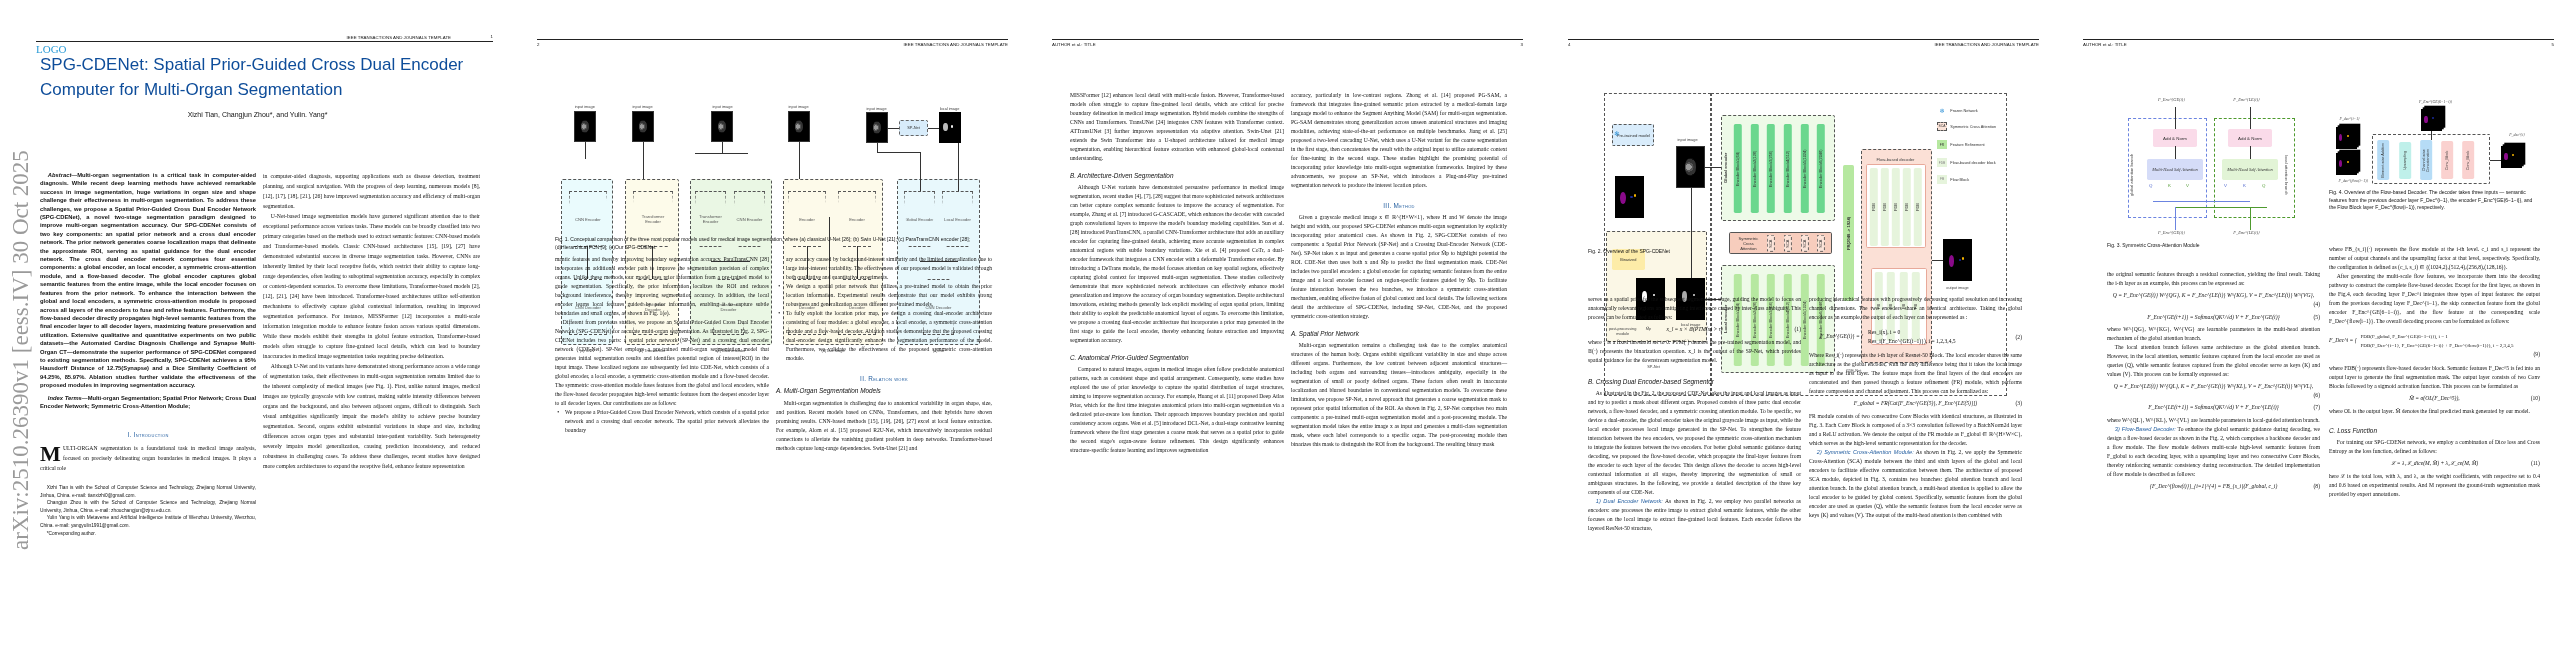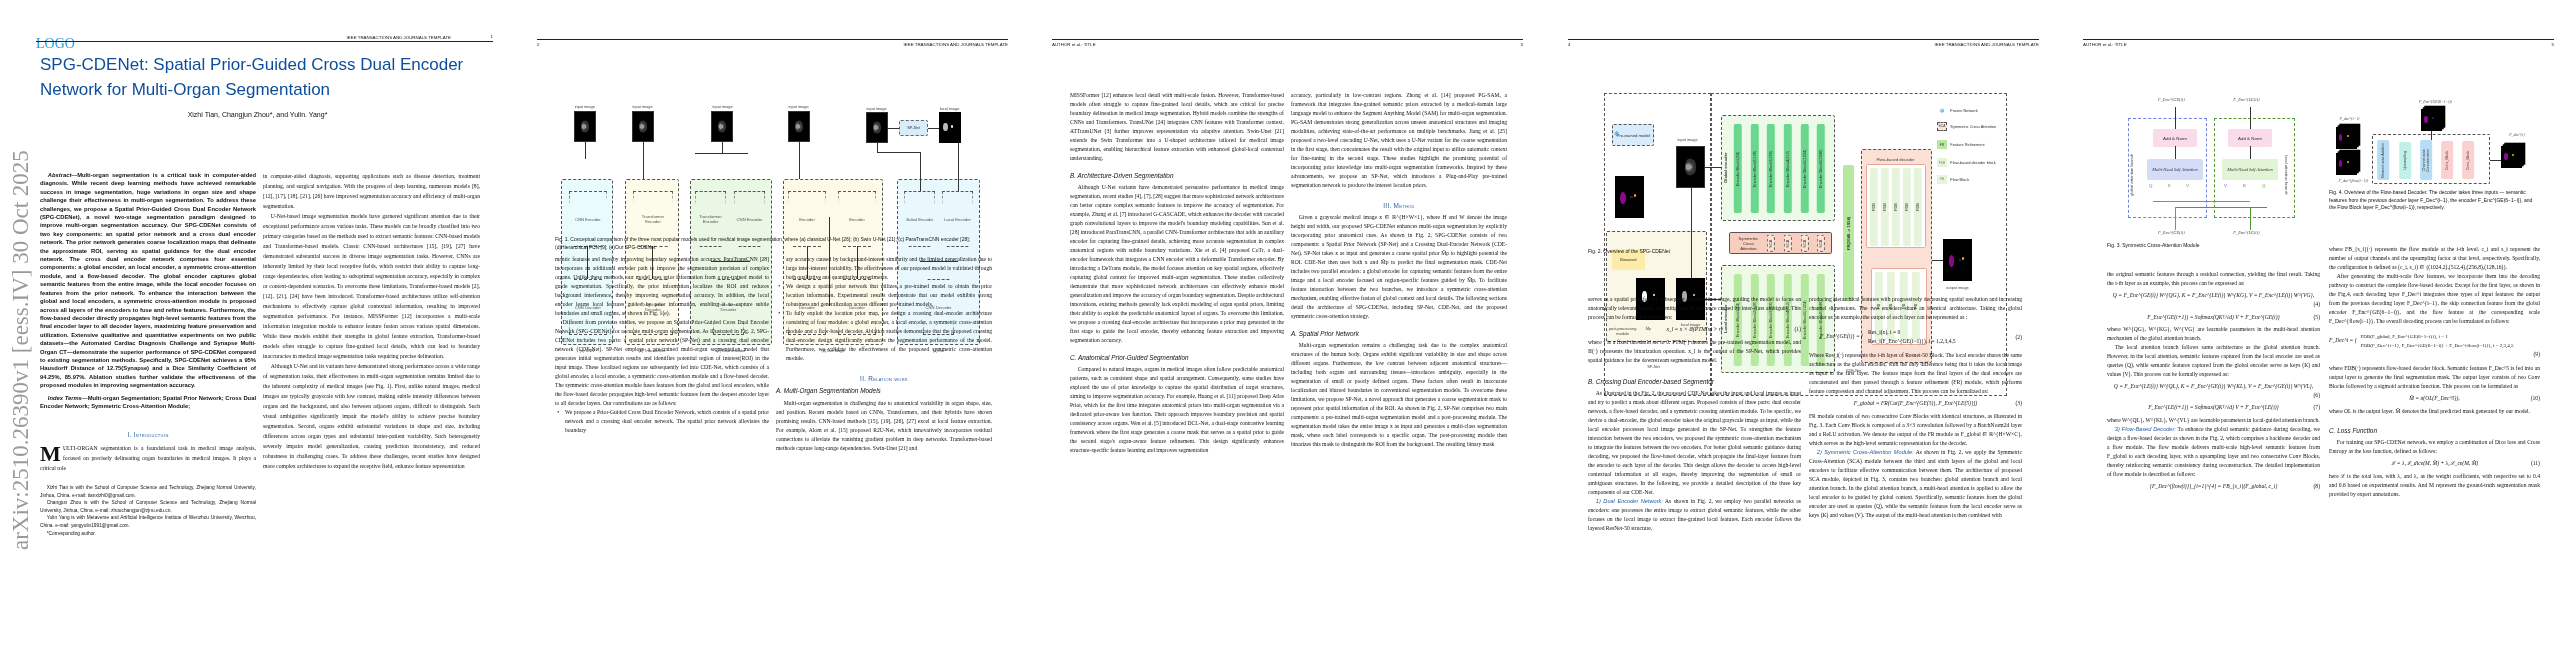--- a/index.html
+++ b/index.html
@@ -7,21 +7,21 @@
 body{position:relative;font-family:"Liberation Serif",serif;color:#111}
 .page{position:absolute;top:0;width:515px;height:667px;background:#fff;overflow:hidden}
 .hdr{position:absolute;top:21px;left:22px;right:22px;height:20px;font-family:"Liberation Sans",sans-serif;font-size:4.4px;color:#111}
 .hdr .rule{position:absolute;left:0;right:0;top:19px;border-top:0.8px solid #222}
 .hdr .l{position:absolute;left:0;top:13.3px}
 .hdr .r{position:absolute;right:0;top:13.3px}
 .hdr .c{position:absolute;right:42px;top:14px}
 .hdr.top .rule{top:19.5px}
 .hdr.alt .rule{top:0}
 .hdr.alt .l,.hdr.alt .r{top:3.3px}
-.logo{position:absolute;left:36px;top:36px;font-family:"Liberation Serif",serif;font-size:14px;color:#2a9bd6}
+.logo{position:absolute;left:36px;top:43px;font-family:"Liberation Serif",serif;font-size:11px;color:#2a9bd6}
 .title{position:absolute;left:40px;top:53px;width:445px;font-family:"Liberation Sans",sans-serif;font-size:17px;line-height:24.5px;color:#0e4d9a}
 .authors{position:absolute;left:0;width:515px;top:111px;text-align:center;font-family:"Liberation Sans",sans-serif;font-size:7px}
 .col{position:absolute;text-align:justify;font-size:5.7px;line-height:10px}
 .abs{font-family:"Liberation Sans",sans-serif;font-weight:bold;font-size:5.8px;line-height:8.4px;text-align:justify}
 .abs i{font-weight:bold}
 .secthd{font-family:"Liberation Sans",sans-serif;color:#1f5b9e;text-align:center;font-size:6.4px;letter-spacing:0.3px;margin:5.6px 0 3.3px}
 .subhd{font-family:"Liberation Sans",sans-serif;font-style:italic;font-size:6.4px;margin:7.8px 0 3.3px}
 .pind{text-indent:7.8px}
 .para{margin:0}
 .drop{float:left;font-size:22px;line-height:18px;font-weight:bold;margin:1.7px 2.2px 0 0}
@@ -51,21 +51,21 @@
 </head>
 <body>
 
 <div class="page" style="left:0">
   <div class="logo">LOGO</div>
   <div class="hdr top">
     <span class="c">IEEE TRANSACTIONS AND JOURNALS TEMPLATE</span>
     <span class="r" style="right:0">1</span>
     <div class="rule" style="left:14px"></div>
   </div>
-  <div class="title">SPG-CDENet: Spatial Prior-Guided Cross Dual Encoder Network for Multi-Organ Segmentation</div>
+  <div class="title">SPG-CDENet: Spatial Prior-Guided Cross Dual Encoder Computer for Multi-Organ Segmentation</div>
   <div class="authors">Xizhi Tian, Changjun Zhou*, and Yulin. Yang*</div>
 
   <div class="arxiv">
       <span>arXiv:2510.26390v1 [eess.IV] 30 Oct 2025</span>
     </div>
 
   <div class="col" style="left:40px;top:171px;width:216px">
     <p class="abs pind"><i>Abstract—</i><span>Multi-organ segmentation is a critical task in computer-aided diagnosis. While recent deep learning methods have achieved remarkable success in image segmentation, huge variations in organ size and shape challenge their effectiveness in multi-organ segmentation. To address these challenges, we propose a Spatial Prior-Guided Cross Dual Encoder Network (SPG-CDENet), a novel two-stage segmentation paradigm designed to improve multi-organ segmentation accuracy. Our SPG-CDENet consists of two key components: an spatial prior network and a cross dual encoder network. The prior network generates coarse localization maps that delineate the approximate ROI, serving as spatial guidance for the dual encoder network. The cross dual encoder network comprises four essential components: a global encoder, an local encoder, a symmetric cross-attention module, and a flow-based decoder. The global encoder captures global semantic features from the entire image, while the local encoder focuses on features from the prior network. To enhance the interaction between the global and local encoders, a symmetric cross-attention module is proposed across all layers of the encoders to fuse and refine features. Furthermore, the flow-based decoder directly propagates high-level semantic features from the final encoder layer to all decoder layers, maximizing feature preservation and utilization. Extensive qualitative and quantitative experiments on two public datasets—the Automated Cardiac Diagnosis Challenge and Synapse Multi-Organ CT—demonstrate the superior performance of SPG-CDENet compared to existing segmentation methods. Specifically, SPG-CDENet achieves a 95% Hausdorff Distance of 12.75(Synapse) and a Dice Similarity Coefficient of 94.25%, 85.97%. Ablation studies further validate the effectiveness of the proposed modules in improving segmentation accuracy.</span></p>
     <p class="abs pind" style="margin-top:4.4px"><i>Index Terms—</i><span>Multi-organ Segmentation; Spatial Prior Network; Cross Dual Encoder Network; Symmetric Cross-Attention Module;</span></p>
     <div class="secthd" style="margin-top:19px;font-variant:small-caps">I. Introduction</div>

